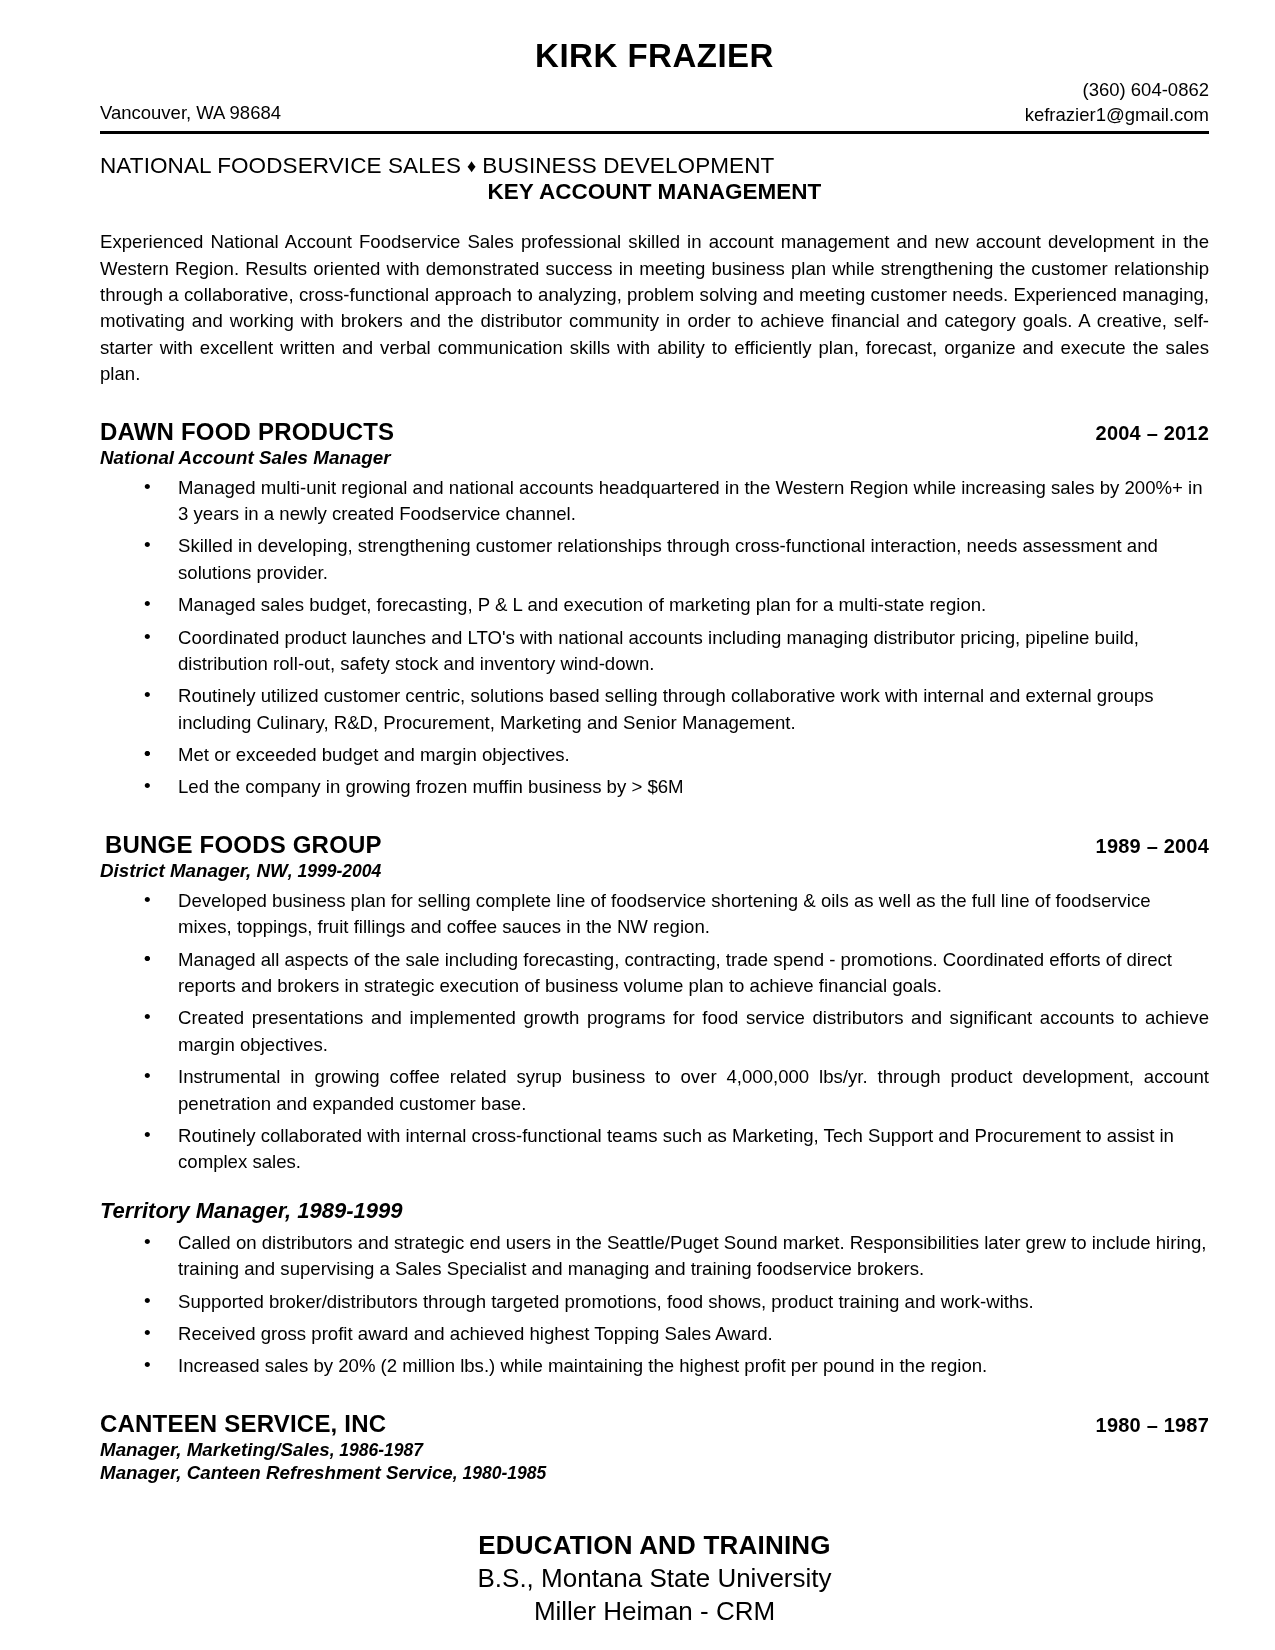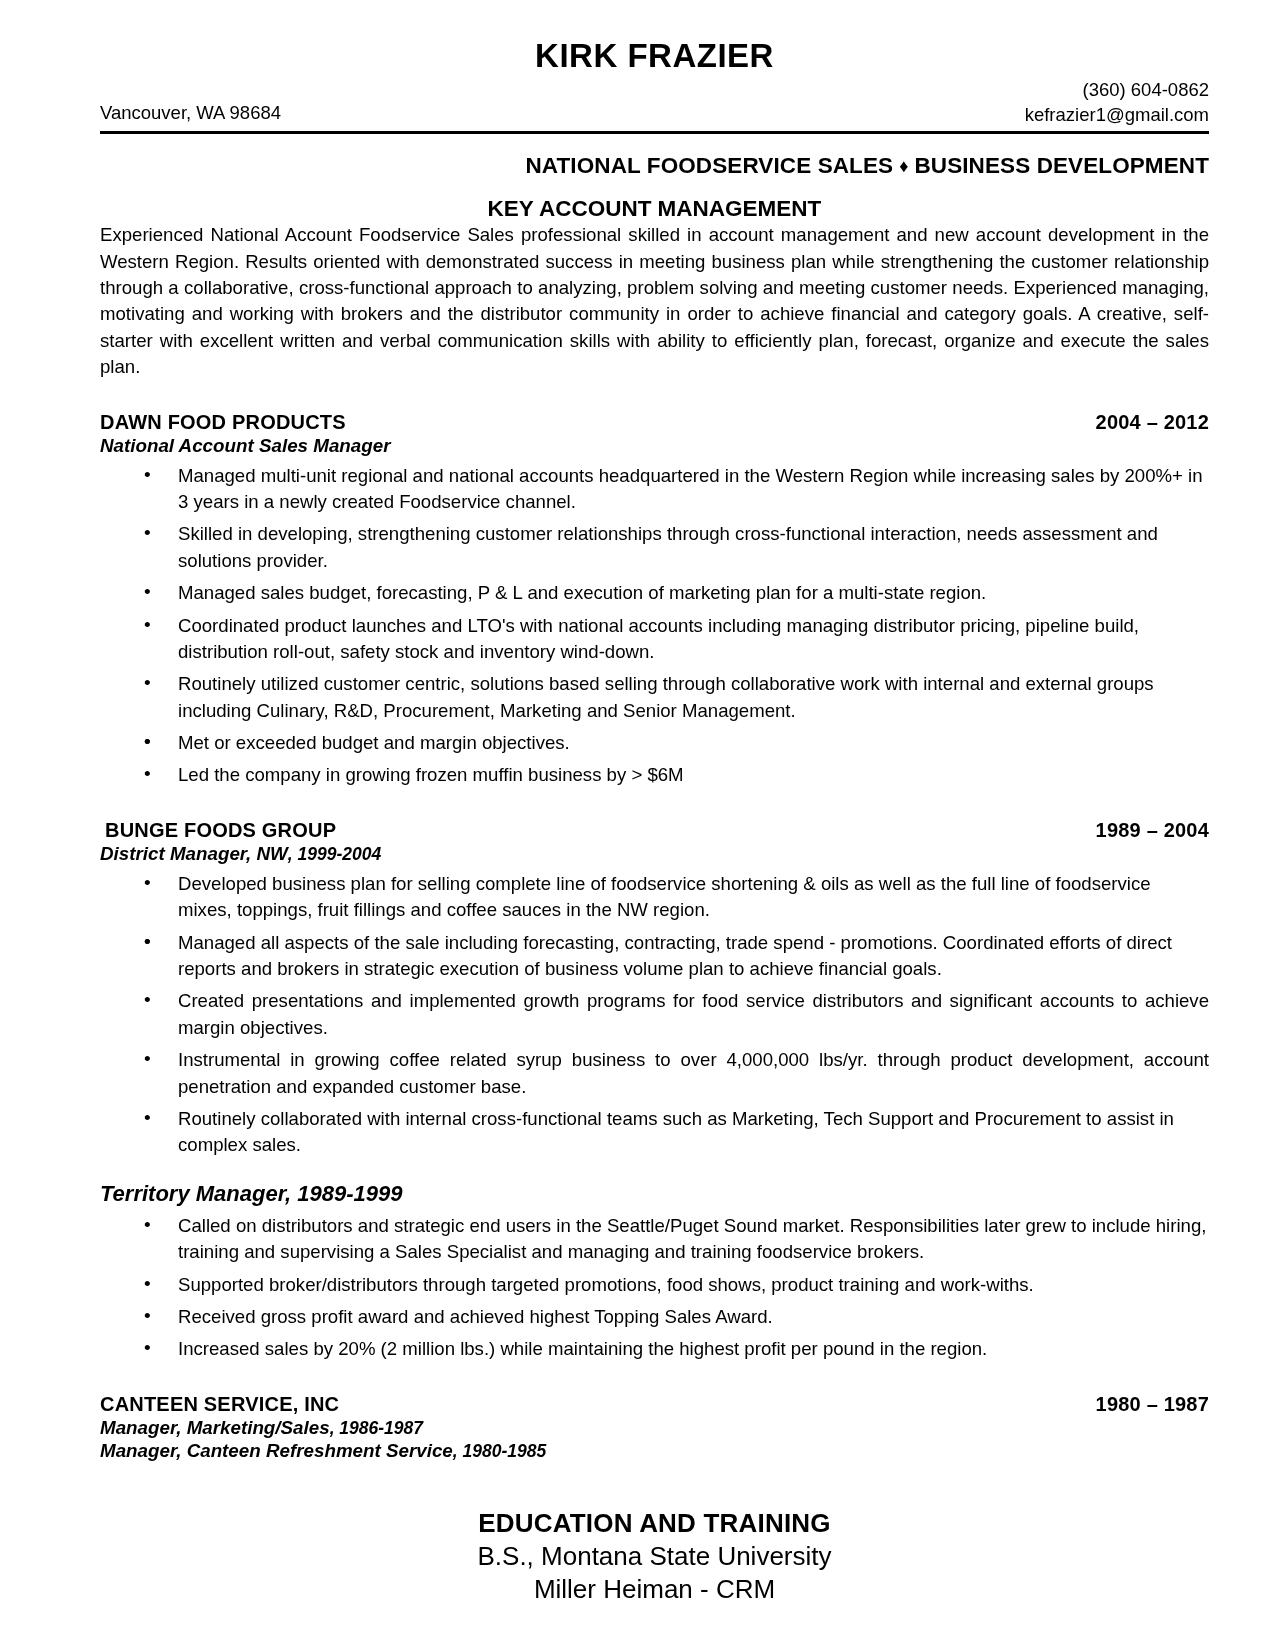--- a/index.html
+++ b/index.html
@@ -48,57 +48,57 @@
     line-height: 1.35;
     text-align: right;
   }
   .rule {
     border-bottom: 3.5px solid #000;
     margin-top: 3px;
   }
 
   
   .headline {
-    text-align: right;
-    font-weight: bold;
+    text-align: left;
+    font-weight: normal;
     font-size: 22.5px;
     margin-top: 19px;
     letter-spacing: 0.1px;
   }
   .headline .dia {
     font-size: 18px;
     vertical-align: 1px;
     padding: 0 6px;
   }
   .headline2 {
     text-align: center;
     font-weight: bold;
     font-size: 22.5px;
-    margin-top: 17px;
   }
 
   
   .summary {
+    margin-top: 24px;
     font-size: 18.6px;
     line-height: 1.42;
     text-align: justify;
     text-justify: inter-word;
   }
 
   
   .job {
     margin-top: 30px;
   }
   .job-head {
     display: flex;
     justify-content: space-between;
     align-items: baseline;
   }
   .company {
-    font-size: 20px;
+    font-size: 24px;
     font-weight: bold;
     letter-spacing: 0.2px;
   }
   .company.indent { padding-left: 5px; }
   .dates {
     font-size: 20px;
     font-weight: bold;
     letter-spacing: 0.2px;
   }
   .jobtitle {

